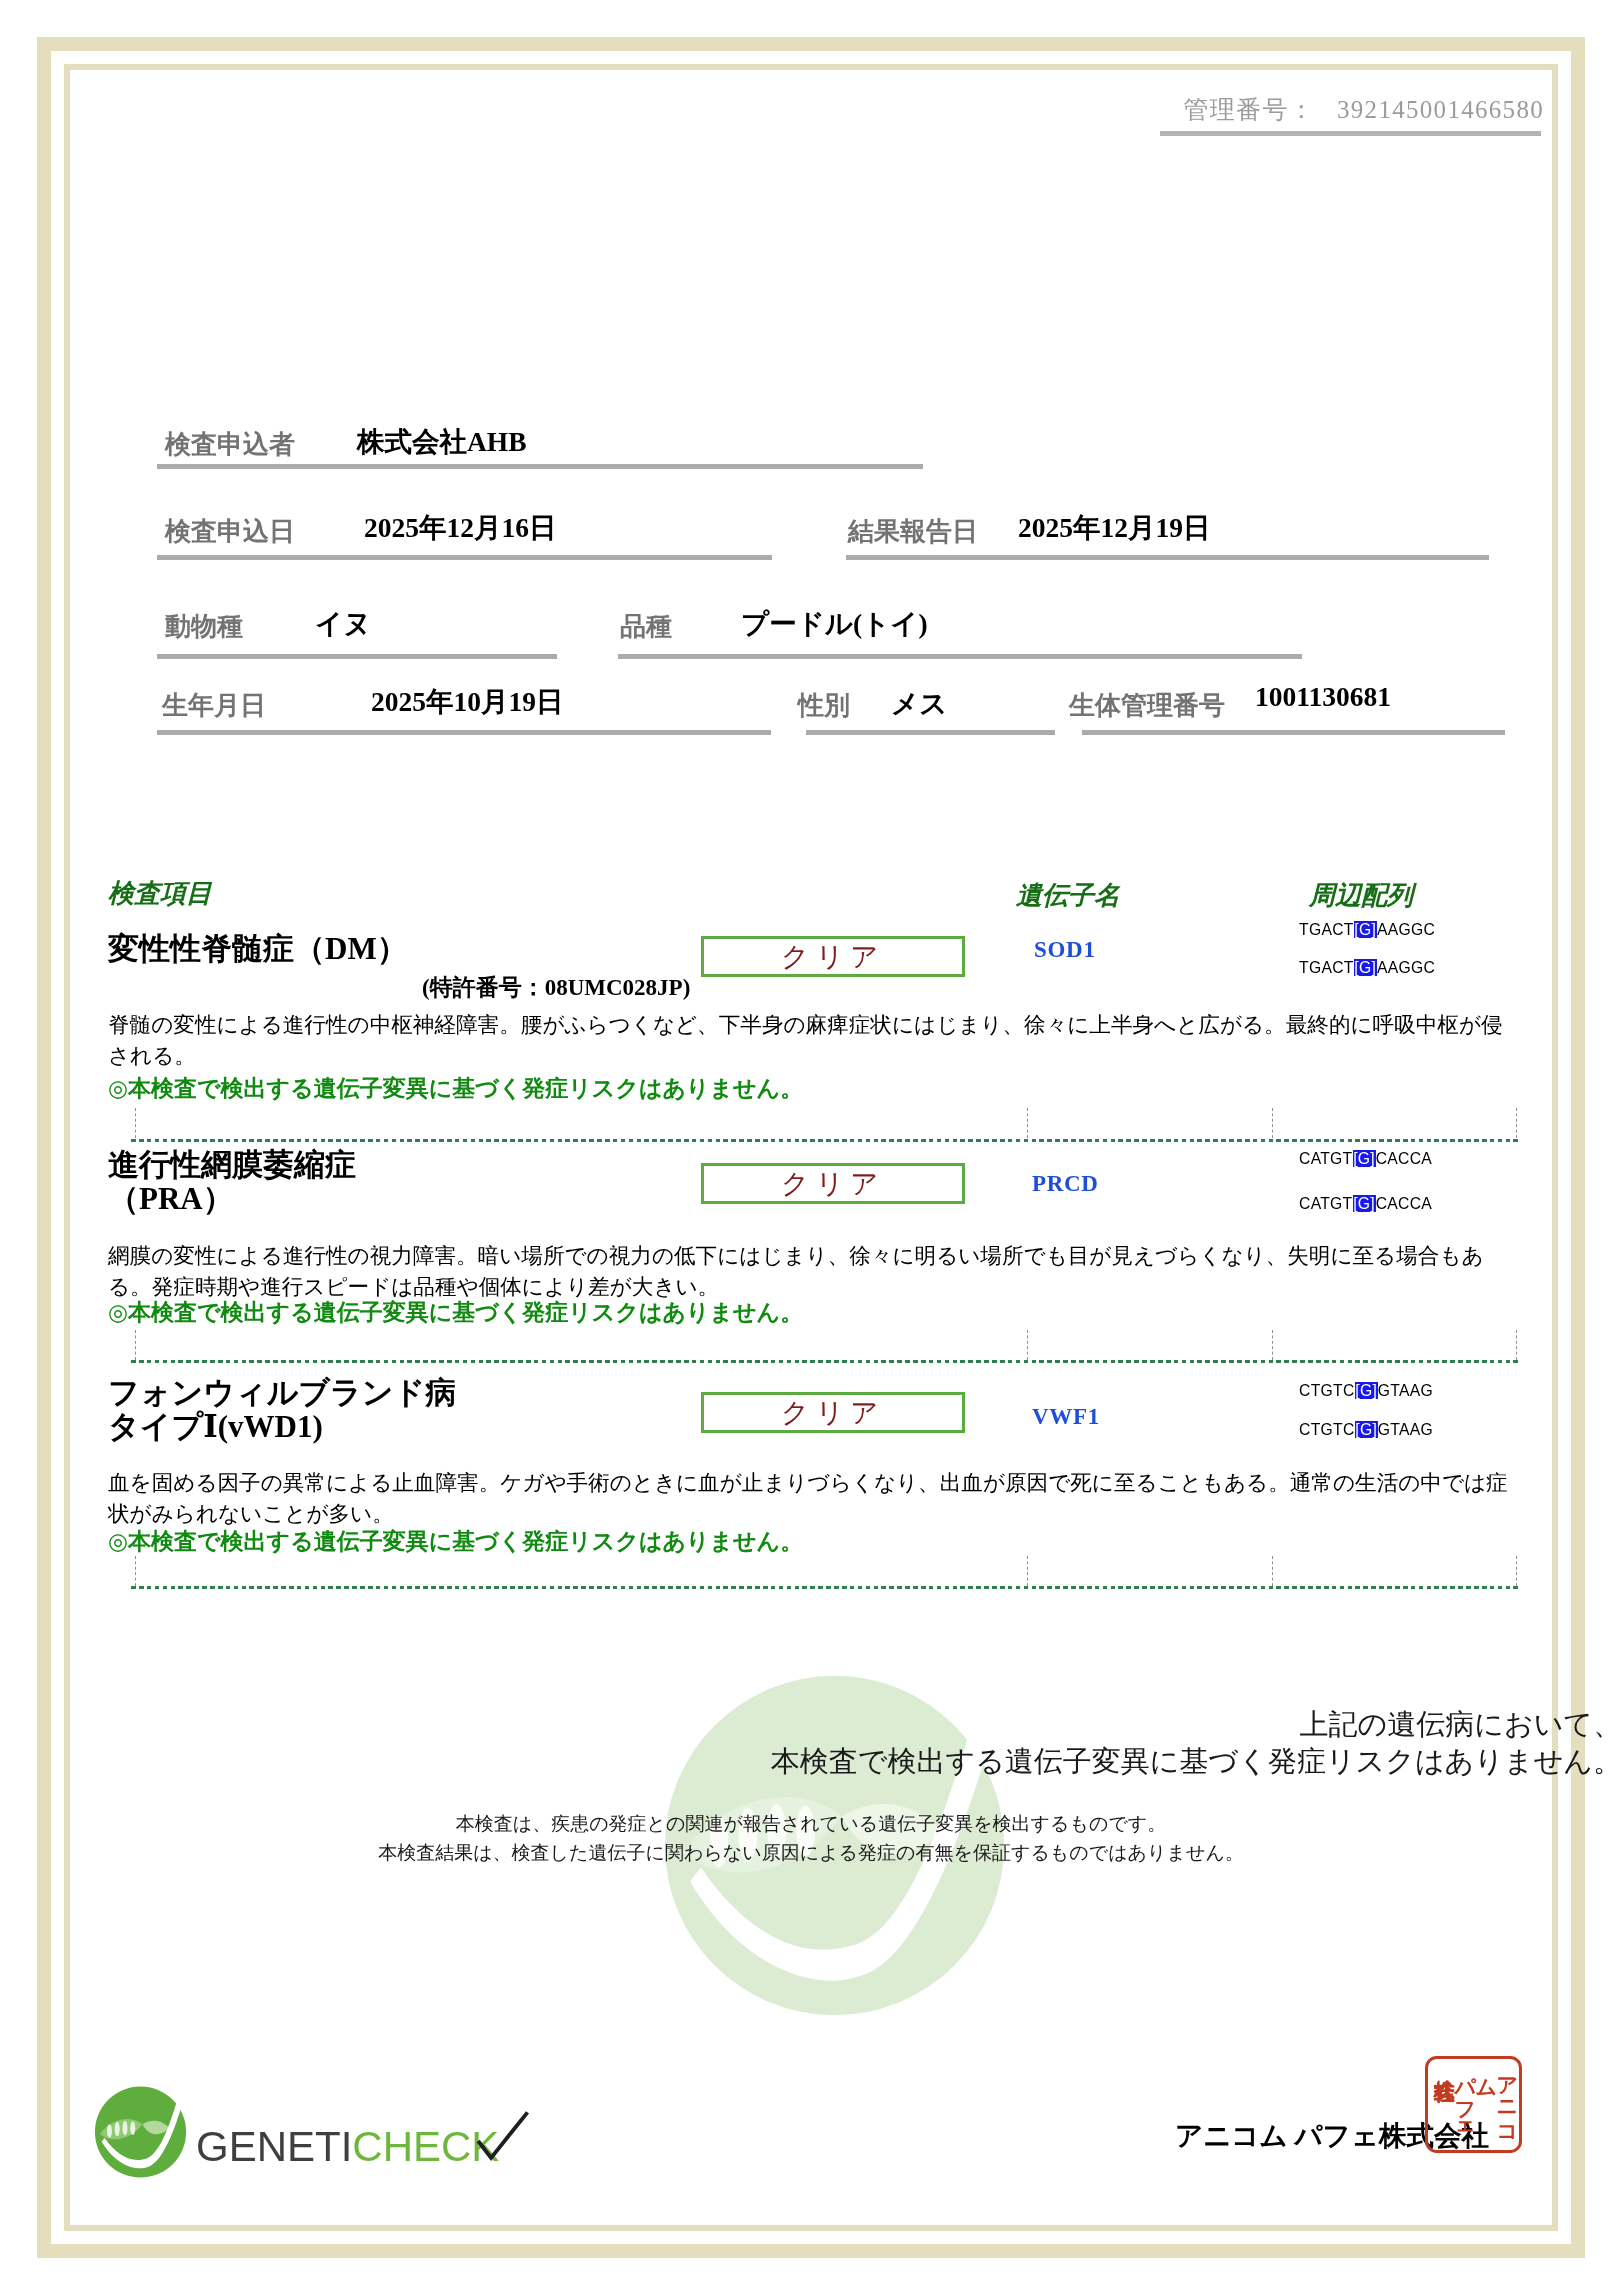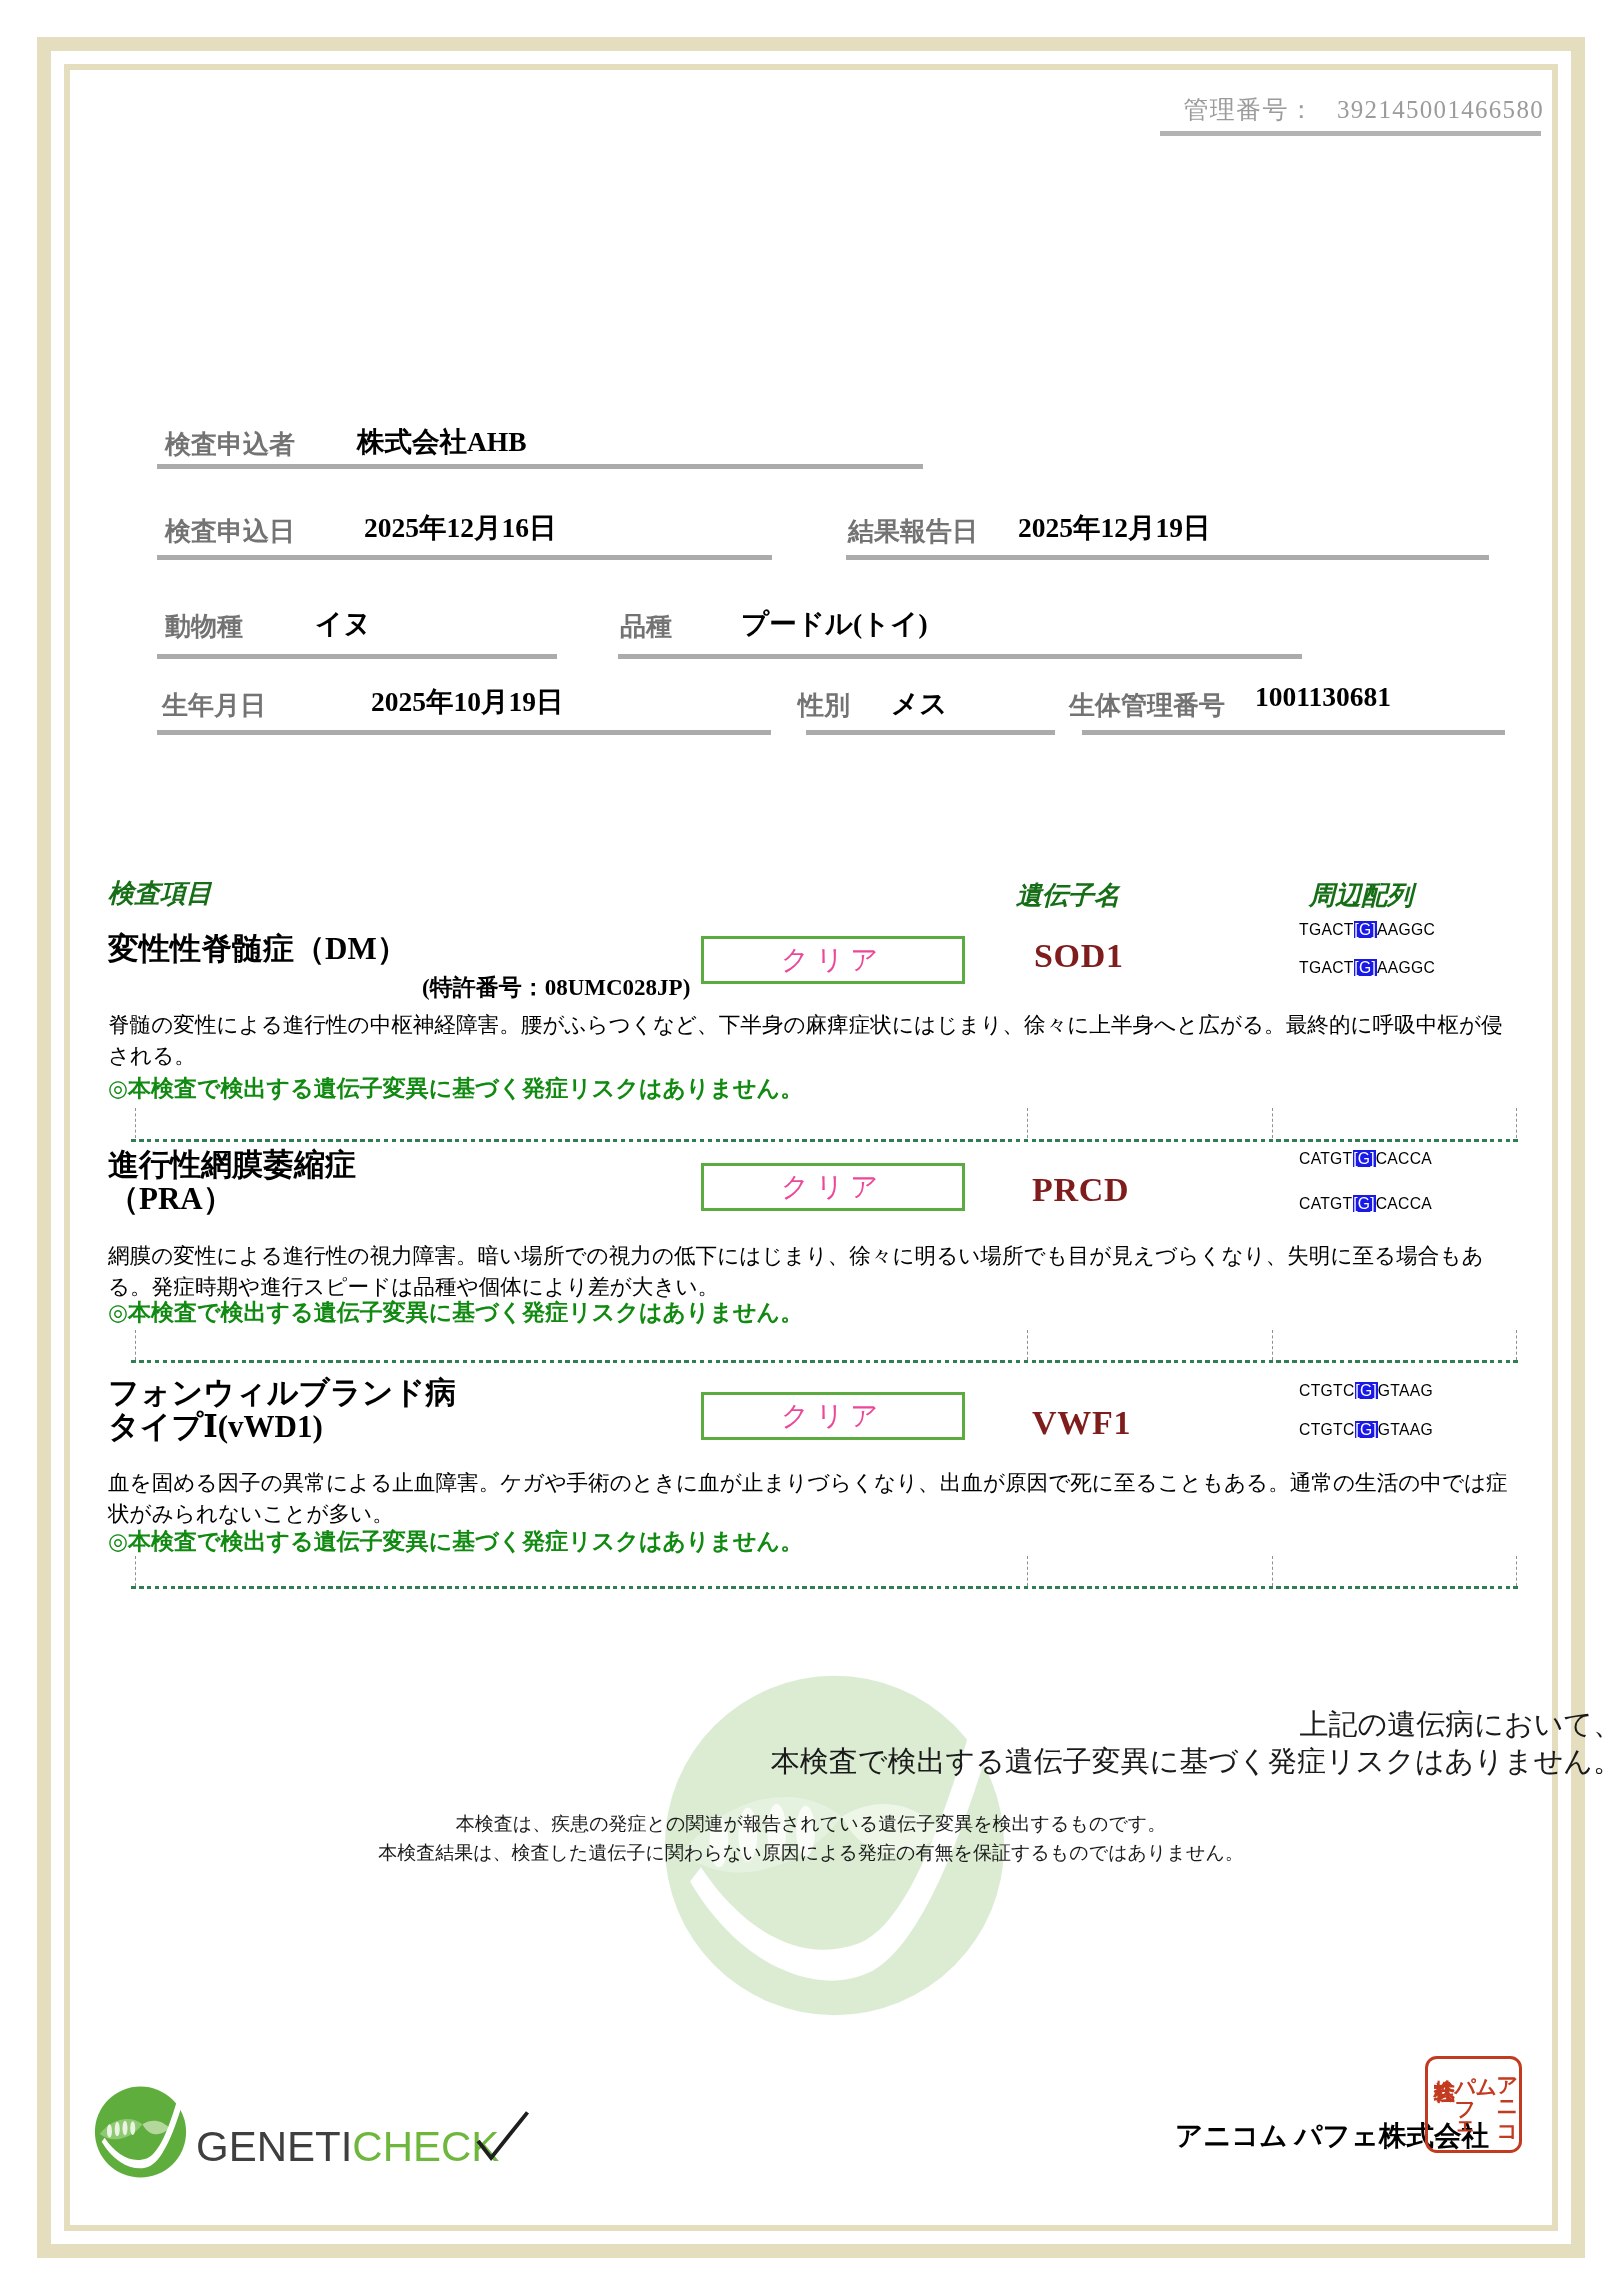--- a/index.html
+++ b/index.html
@@ -18,24 +18,24 @@
   .doc-title{position:absolute;left:0;right:0;top:224px;text-align:center;
              font-size:94px;font-weight:bold;color:#000;letter-spacing:5.2px;}
   
   .lab{position:absolute;font-size:26px;font-weight:bold;color:#737373;white-space:nowrap;}
   .val{position:absolute;font-size:27.5px;font-weight:bold;color:#000;white-space:nowrap;}
   .uline{position:absolute;height:5.2px;background:#ababab;}
   
   .hgreen{position:absolute;font-size:26px;font-weight:bold;color:#166e16;white-space:nowrap;font-style:italic;}
   .rowname{position:absolute;font-size:31px;font-weight:bold;color:#000;white-space:nowrap;}
   .patent{position:absolute;font-size:23px;font-weight:bold;color:#000;white-space:nowrap;}
-  .resbox{position:absolute;width:264px;height:48px;border:3.3px solid #5cab40;box-sizing:border-box;
+  .resbox{position:absolute;width:264px;height:41px;border:3.3px solid #5cab40;box-sizing:border-box;
           display:flex;align-items:center;justify-content:center;
-          font-size:27.5px;color:#ec4899;letter-spacing:6.5px;}
-  .gene{position:absolute;font-size:34px;font-weight:bold;color:#7f1d1d;white-space:nowrap;letter-spacing:0.7px;text-align:center;}
+          font-size:27.5px;color:#7f1d1d;letter-spacing:6.5px;}
+  .gene{position:absolute;font-size:23px;font-weight:bold;color:#1d4ed8;white-space:nowrap;letter-spacing:0.7px;text-align:center;}
   .seq{position:absolute;font-family:"Liberation Sans","DejaVu Sans",sans-serif;
        font-size:15.7px;color:#000;white-space:nowrap;letter-spacing:0.3px;}
   .seq .mut{background:#1a1ae8;color:#ffffff;padding:0 0.7px;}
   .desc{position:absolute;left:108px;width:1406px;font-size:21.6px;line-height:31px;color:#000;}
   .risk{position:absolute;left:108px;width:1406px;font-size:23px;font-weight:bold;color:#118a11;}
   .sepline{position:absolute;left:131px;width:1387px;height:3.3px;
            background:repeating-linear-gradient(90deg,#2f7d53 0 4.6px,transparent 4.6px 7.9px);}
   .tick{position:absolute;width:0;height:30px;border-left:1.3px dashed #8f8f8f;}
   
   .sum-main{position:absolute;left:0;right:0;text-align:right;

